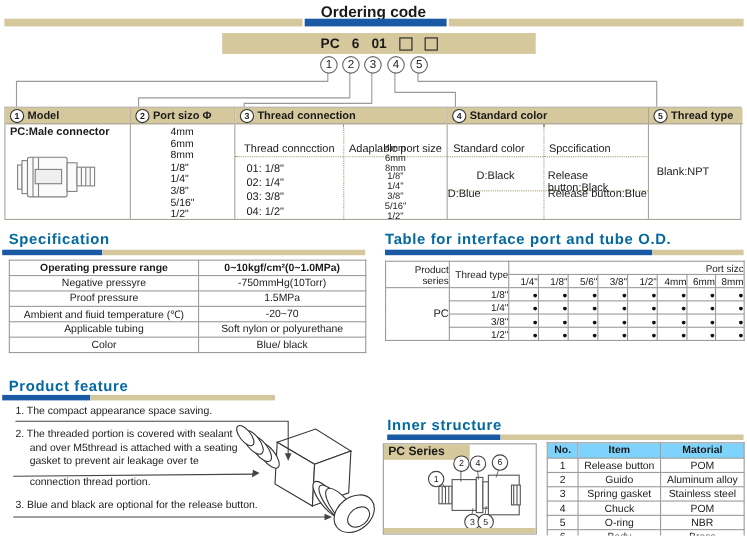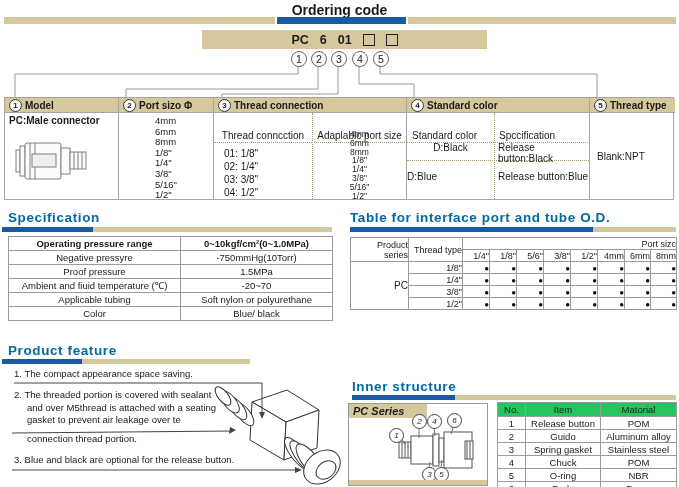--- a/index.html
+++ b/index.html
@@ -36,25 +36,25 @@
   td,th{border:1px solid #9b9b9b;padding:0;font-weight:normal;overflow:hidden;white-space:nowrap;}
   .spec-table{left:8px;top:236px;width:324px;font-size:9.5px;text-align:center;}
   .spec-table td{height:13px;}
   .spec-table tr.b td{font-weight:bold;}
   .if-table{left:350px;top:237px;width:326px;font-size:9px;text-align:right;}
   .if-table td{height:11px;}
   .pre{white-space:pre-line;line-height:10px;}
   .dot{font-size:8px;color:#111;}
   .is-table{left:497px;top:402px;width:179px;font-size:9.5px;text-align:center;}
   .is-table td{height:12px;}
-  .is-table .hd td{background:#22c55e;font-weight:normal;height:13px;}
+  .is-table .hd td{background:#7dd3fc;font-weight:bold;height:13px;}
   
   .feat{font-size:9.5px;line-height:12.6px;white-space:nowrap;}
   
-  .is-box{left:348px;top:403px;width:140px;height:83px;border:1px solid #9b9b9b;box-sizing:border-box;background:#fff;font-style:italic;}
+  .is-box{left:348px;top:403px;width:140px;height:83px;border:1px solid #9b9b9b;box-sizing:border-box;background:#fff;}
   .is-label{position:absolute;left:0;top:0;width:78px;height:14px;background:#d5c89c;
             font-weight:bold;font-size:11px;display:flex;align-items:center;padding-left:4px;box-sizing:border-box;}
   .is-bottom{position:absolute;left:0;right:0;bottom:0;height:5px;background:#d5c89c;}
   .callout{position:absolute;width:13px;height:13px;border:1px solid #444;border-radius:50%;
            background:#fff;display:flex;align-items:center;justify-content:center;font-size:8px;color:#222;}
   svg{display:block;}
 </style>
 </head>
 <body>
 
@@ -161,21 +161,21 @@
 
     <div class="ocol" style="left:401px;width:183px">
       <div class="ohead">
         <span class="cnum">4</span>
         <span>Standard color</span>
       </div>
       <div class="obody">
         <div class="abs" style="left:87px;top:0;bottom:0;border-left:1px dotted #a89c76"></div>
         <div class="subhead" style="left:0;width:87px;padding-left:5px">Standard color</div>
         <div class="subhead" style="left:87px;width:96px;padding-left:5px">Spccification</div>
-        <div class="abs dotline" style="left:0;right:0;top:20px;height:27px">
+        <div class="abs dotline" style="left:0;right:0;top:33px;height:27px">
           <div class="abs" style="left:0;width:87px;top:9px;text-align:center">D:Black</div>
           <div class="abs" style="left:91px;top:9px">Release button:Black</div>
         </div>
         <div class="abs" style="left:0;right:0;top:42px;height:46px">
           <div class="abs" style="left:0;width:87px;top:16px;">D:Blue</div>
           <div class="abs" style="left:91px;top:16px">Release button:Blue</div>
         </div>
       </div>
     </div>
 

